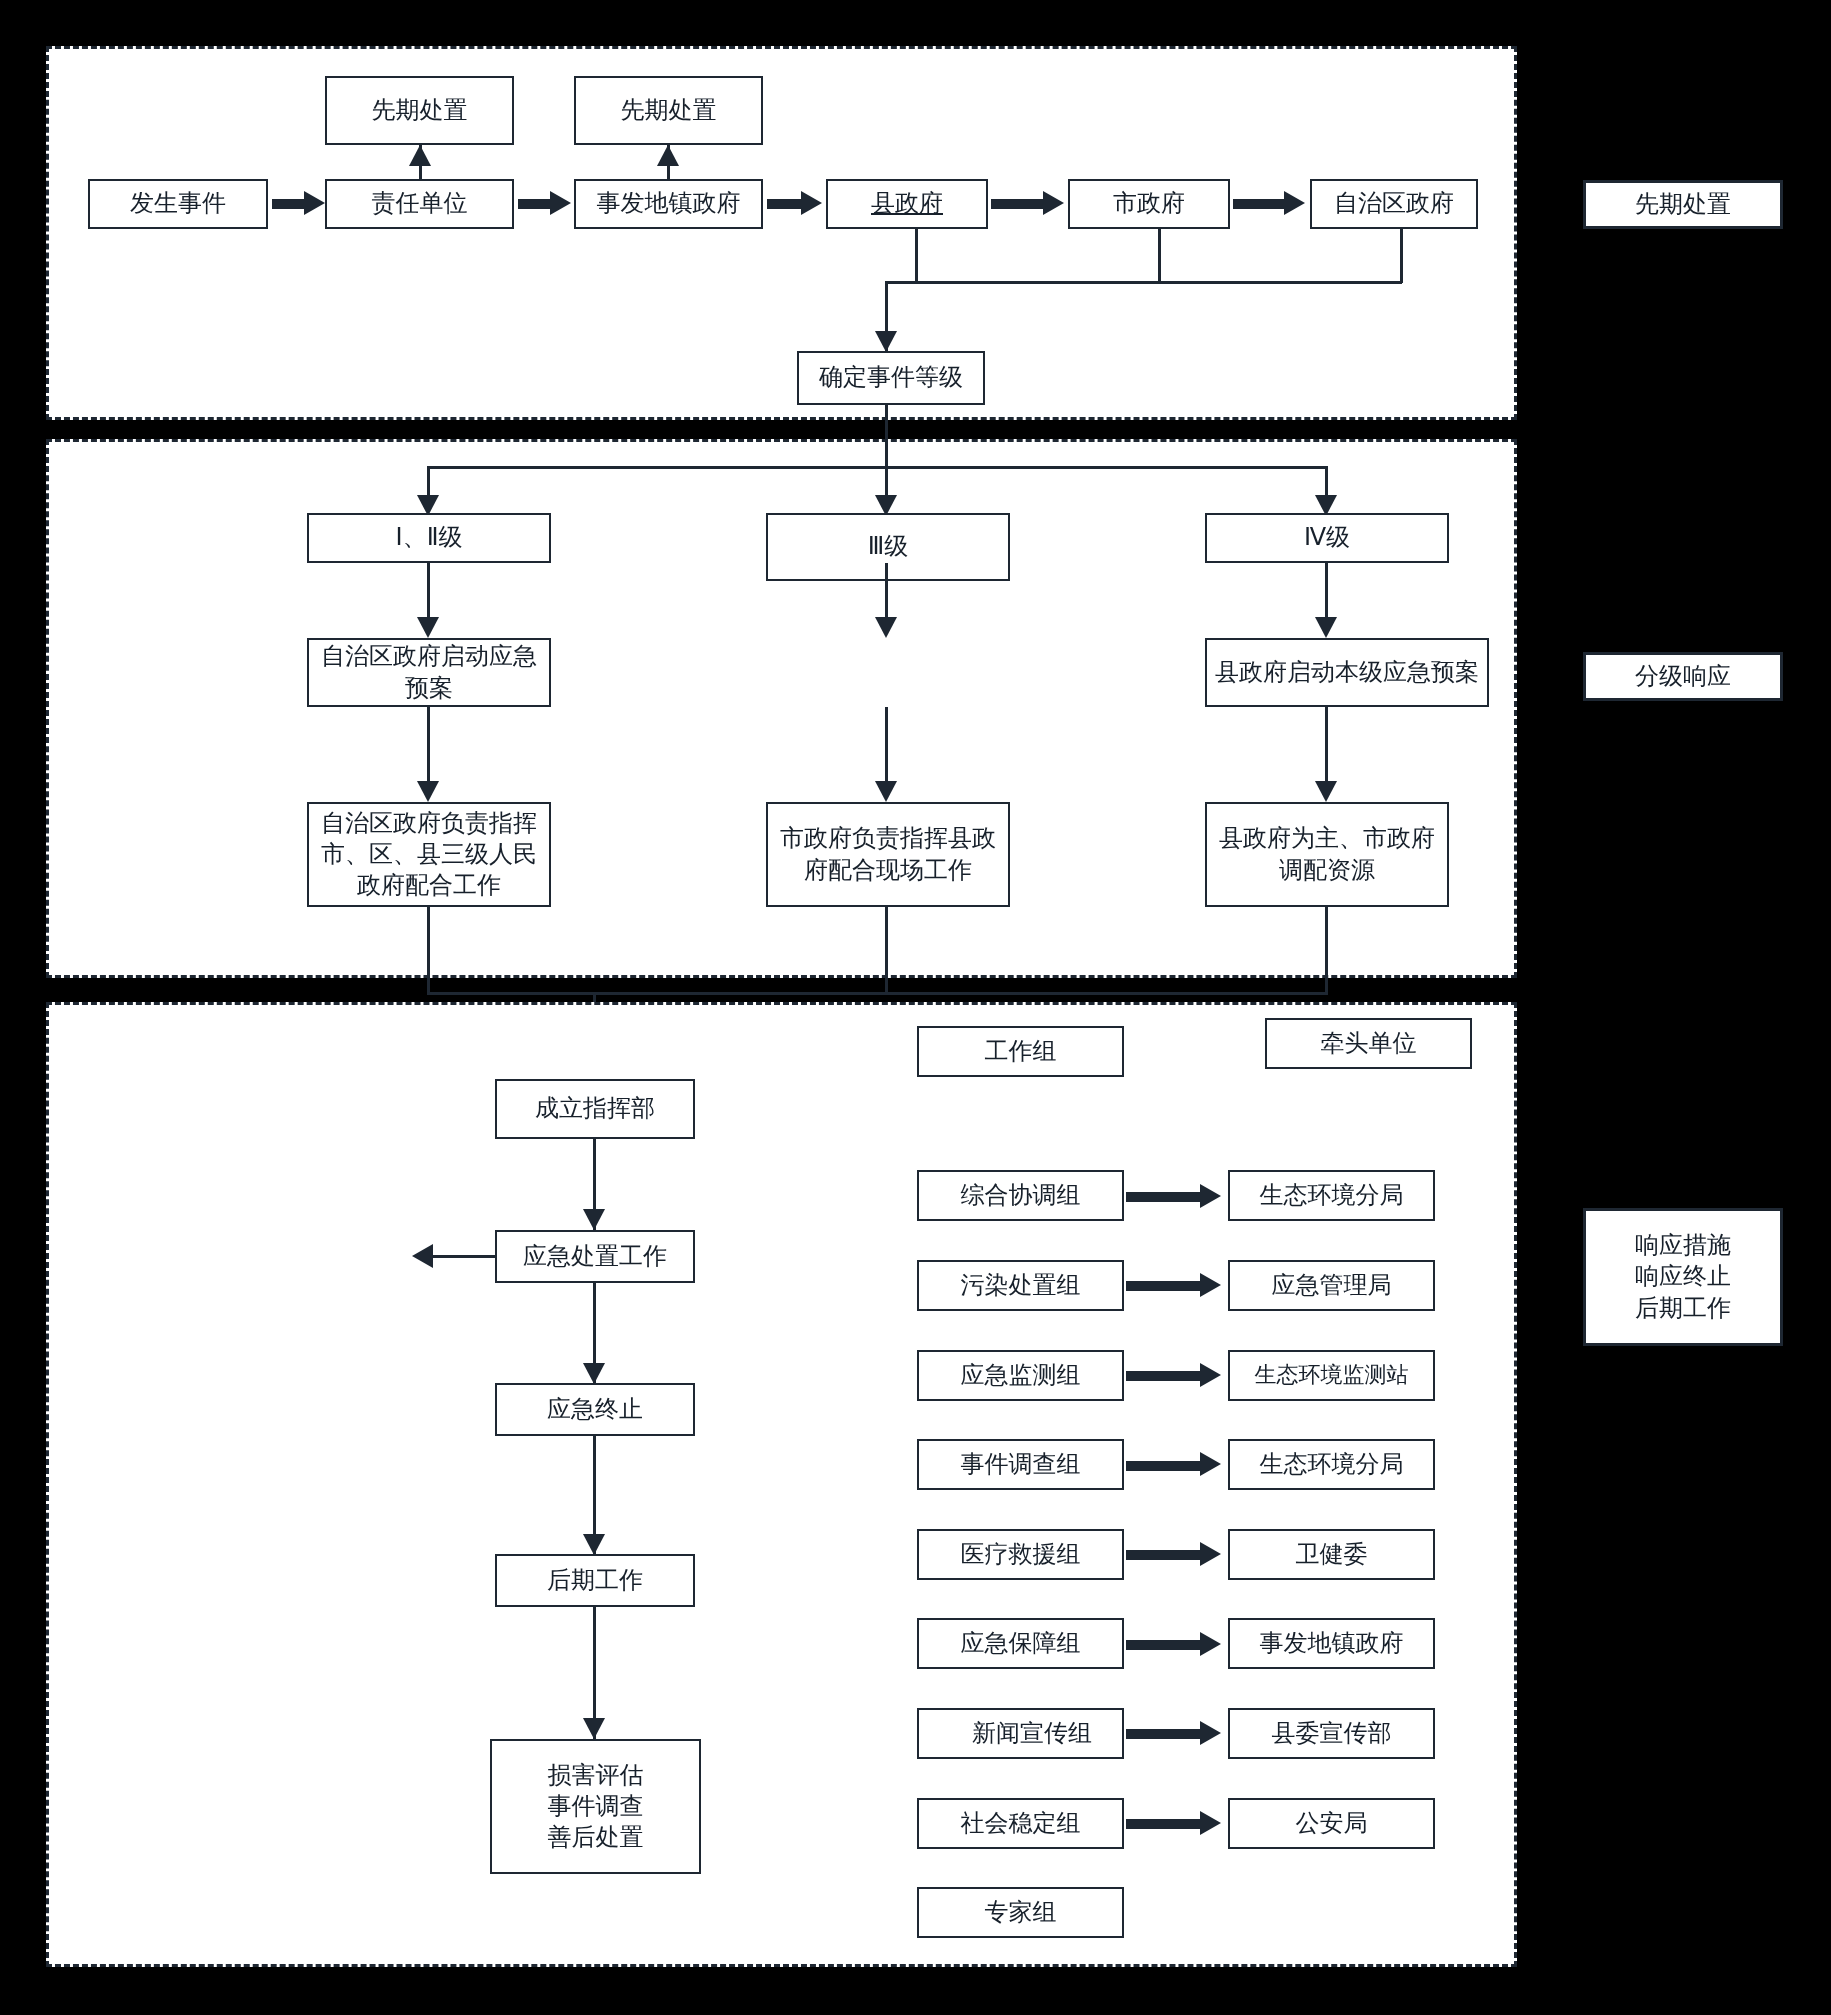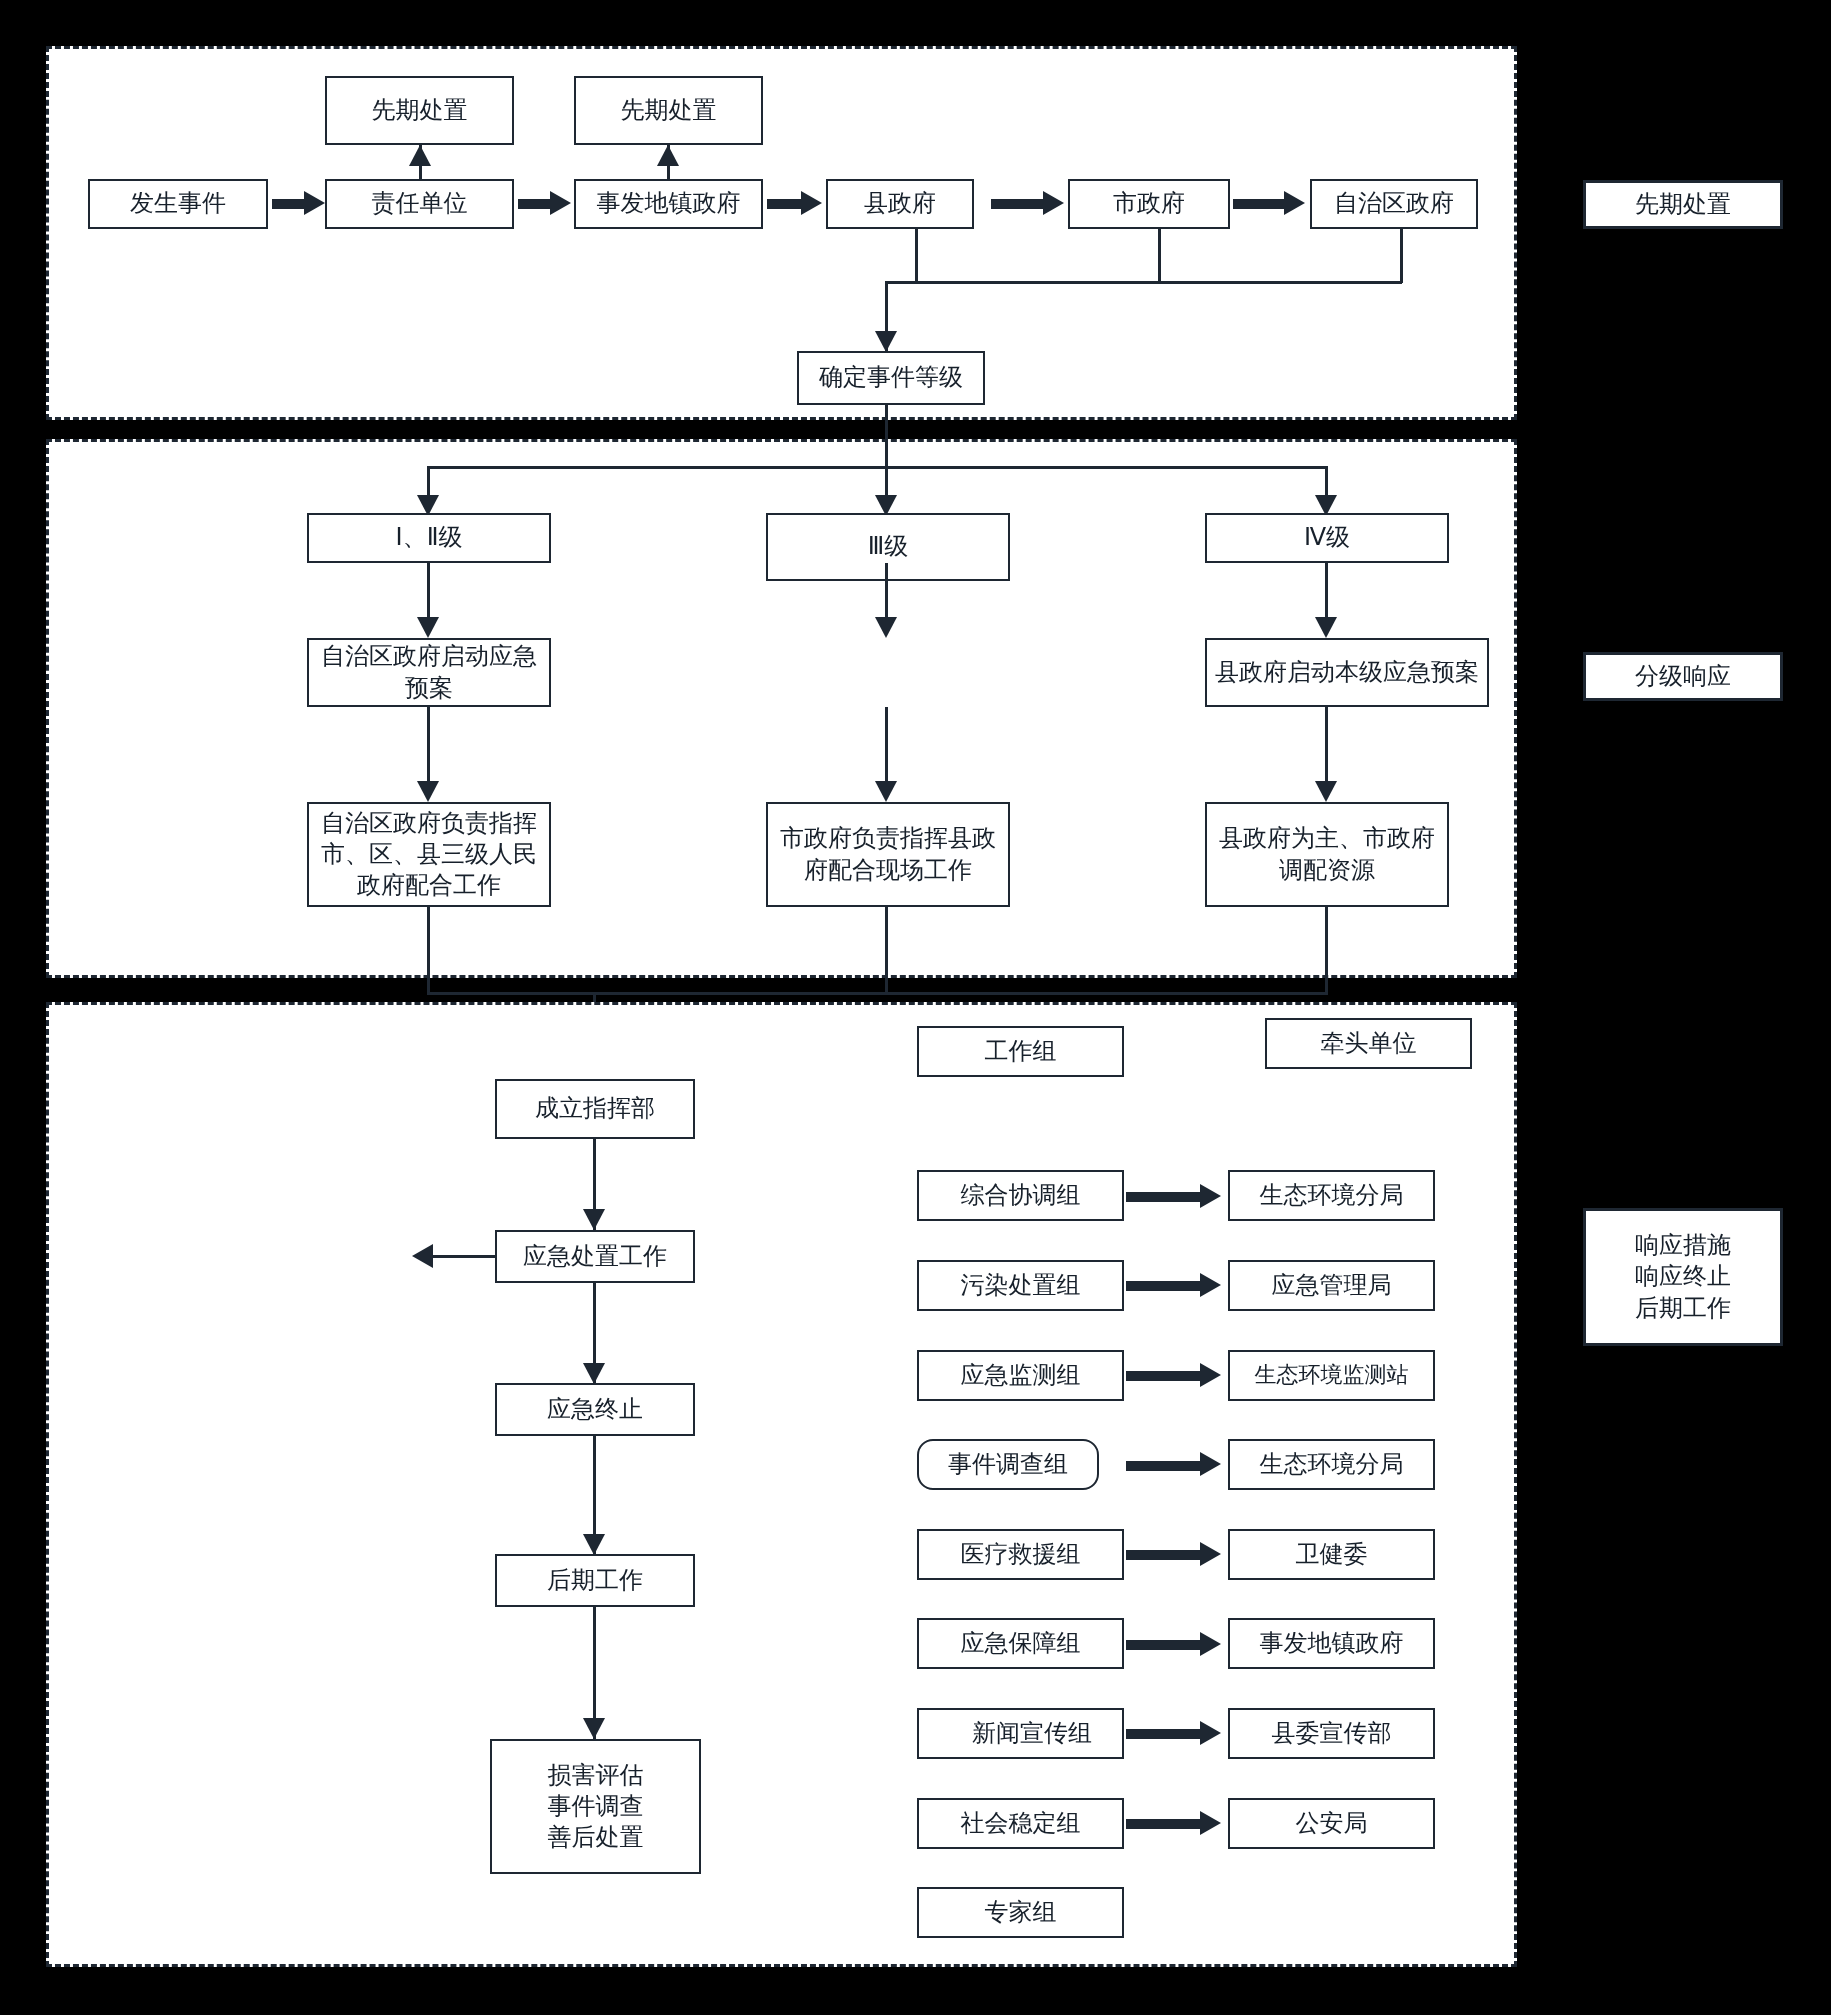--- a/index.html
+++ b/index.html
@@ -38,21 +38,21 @@
   <div class="node" style="left:574px;top:76px;width:189px;height:69px;">先期处置</div>
 
   <div class="vline" style="left:419px;top:145px;height:43px;"></div>
   <div class="arrow-u" style="left:409px;top:145px;"></div>
   <div class="vline" style="left:667px;top:145px;height:43px;"></div>
   <div class="arrow-u" style="left:657px;top:145px;"></div>
 
   <div class="node" style="left:88px;top:179px;width:180px;height:50px;">发生事件</div>
   <div class="node" style="left:325px;top:179px;width:189px;height:50px;">责任单位</div>
   <div class="node" style="left:574px;top:179px;width:189px;height:50px;">事发地镇政府</div>
-  <div class="node" style="left:826px;top:179px;width:148px;height:50px;">县政府</div>
+  <div class="node" style="left:826px;top:179px;width:162px;height:50px;text-decoration:underline;">县政府</div>
   <div class="node" style="left:1068px;top:179px;width:162px;height:50px;">市政府</div>
   <div class="node" style="left:1310px;top:179px;width:168px;height:50px;">自治区政府</div>
 
   <div class="thickarrow" style="left:272px;top:199px;width:34px;"></div>
   <div class="arrow-r" style="left:304px;top:191px;"></div>
 
   <div class="thickarrow" style="left:518px;top:199px;width:34px;"></div>
   <div class="arrow-r" style="left:550px;top:191px;"></div>
 
   <div class="thickarrow" style="left:767px;top:199px;width:36px;"></div>
@@ -155,21 +155,21 @@
   <div class="node" style="left:917px;top:1260px;width:207px;height:51px;">污染处置组</div>
   <div class="thickarrow" style="left:1126px;top:1281px;width:76px;"></div>
   <div class="arrow-r" style="left:1200px;top:1273px;"></div>
   <div class="node" style="left:1228px;top:1260px;width:207px;height:51px;">应急管理局</div>
 
   <div class="node" style="left:917px;top:1350px;width:207px;height:51px;">应急监测组</div>
   <div class="thickarrow" style="left:1126px;top:1371px;width:76px;"></div>
   <div class="arrow-r" style="left:1200px;top:1363px;"></div>
   <div class="node" style="left:1228px;top:1350px;width:207px;height:51px;font-size:22px;">生态环境监测站</div>
 
-  <div class="node" style="left:917px;top:1439px;width:182px;height:51px;border-radius:16px;">事件调查组</div>
+  <div class="node" style="left:917px;top:1439px;width:207px;height:51px;">事件调查组</div>
   <div class="thickarrow" style="left:1126px;top:1461px;width:76px;"></div>
   <div class="arrow-r" style="left:1200px;top:1452px;"></div>
   <div class="node" style="left:1228px;top:1439px;width:207px;height:51px;">生态环境分局</div>
 
   <div class="node" style="left:917px;top:1529px;width:207px;height:51px;">医疗救援组</div>
   <div class="thickarrow" style="left:1126px;top:1550px;width:76px;"></div>
   <div class="arrow-r" style="left:1200px;top:1542px;"></div>
   <div class="node" style="left:1228px;top:1529px;width:207px;height:51px;">卫健委</div>
 
   <div class="node" style="left:917px;top:1618px;width:207px;height:51px;">应急保障组</div>

